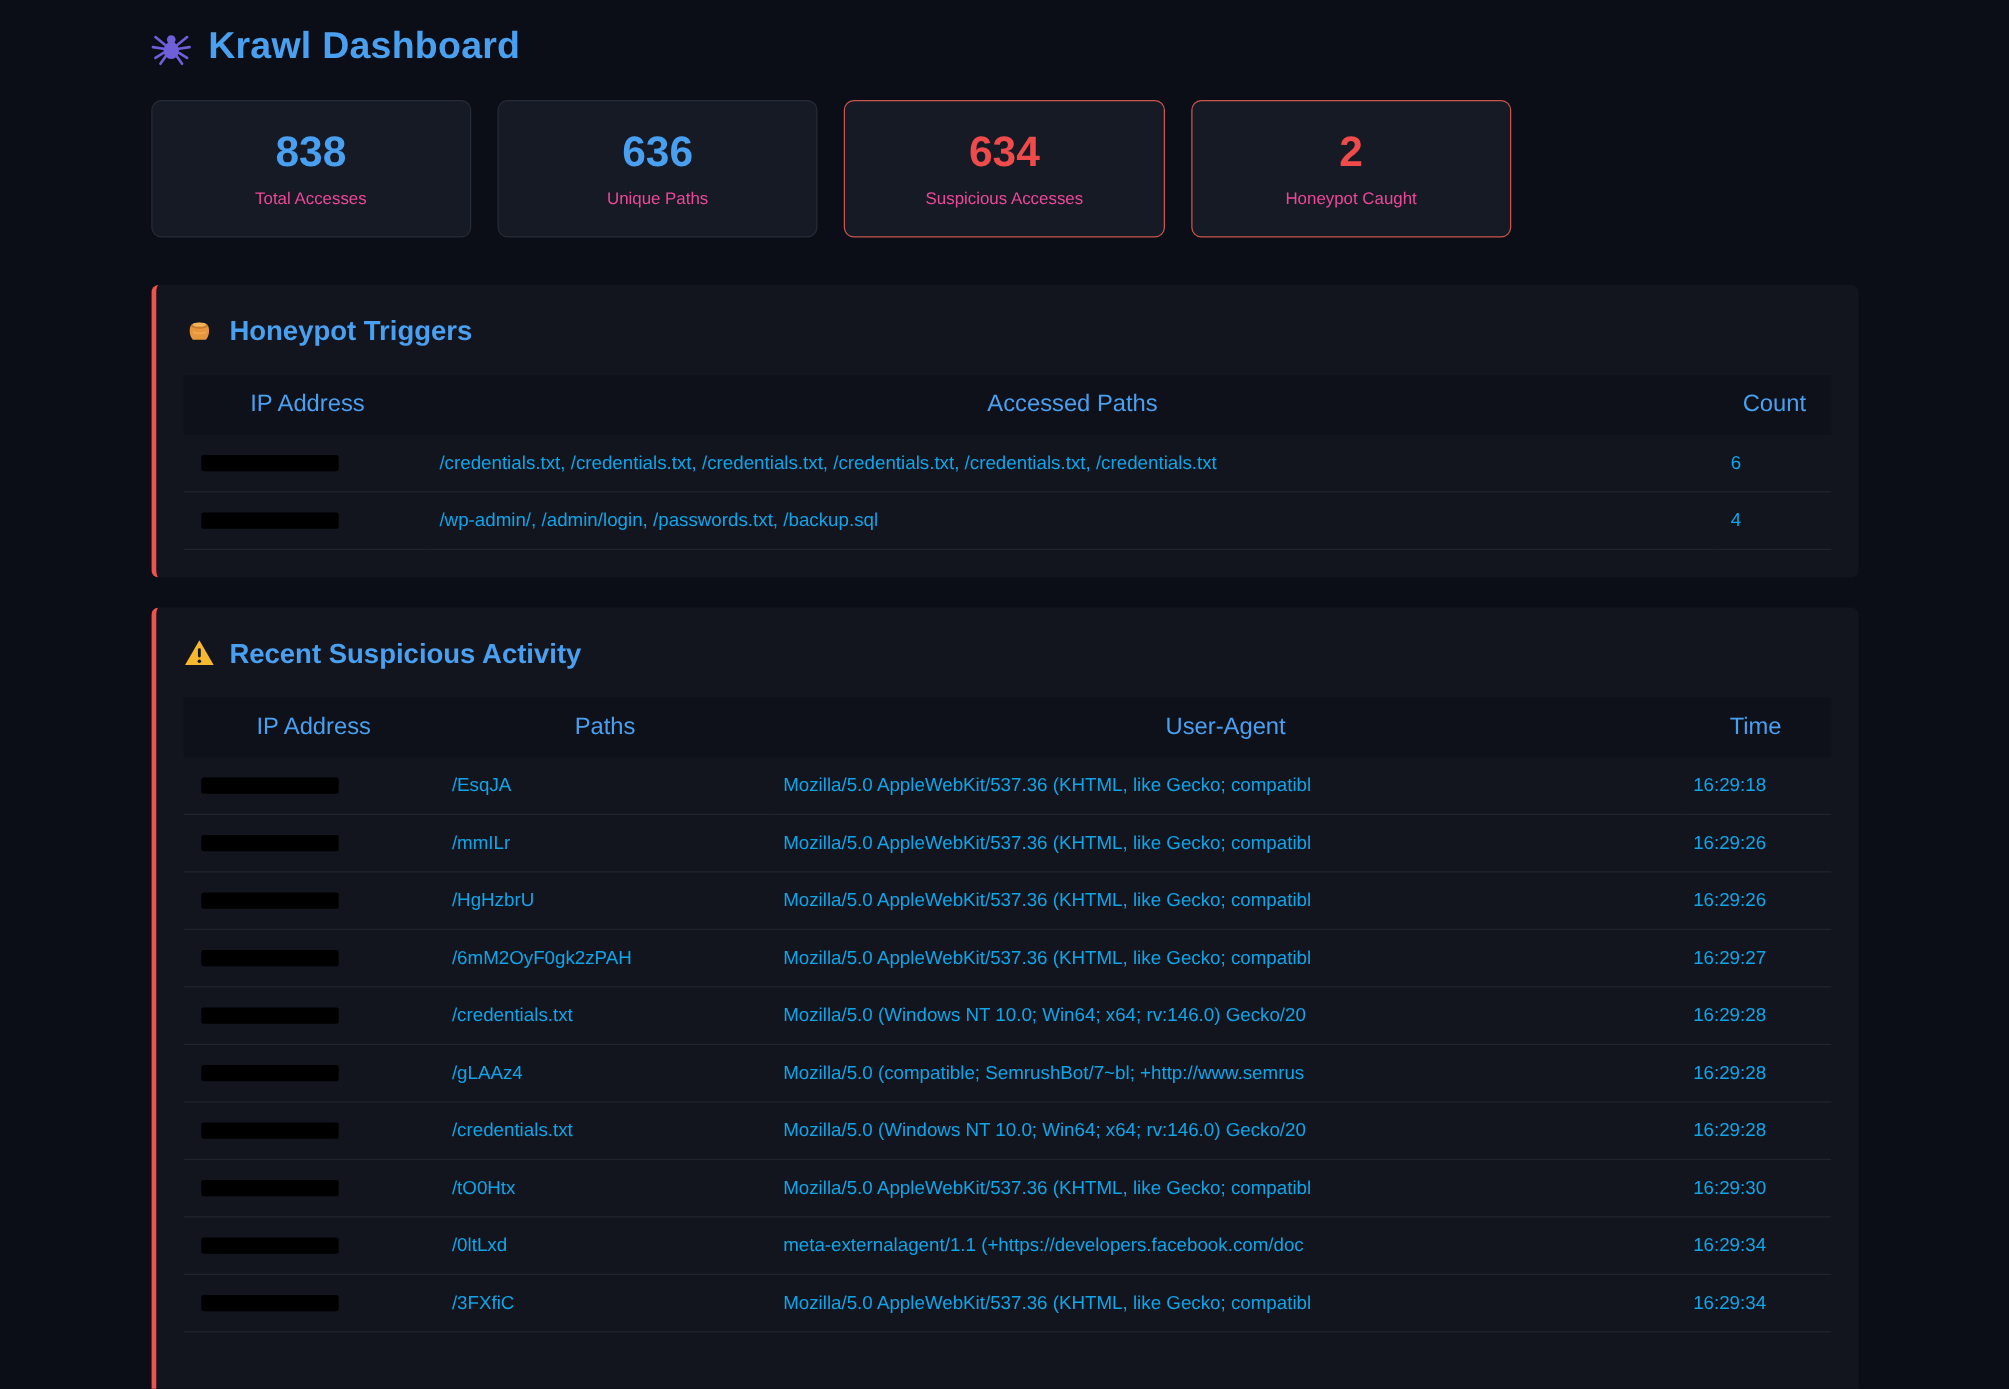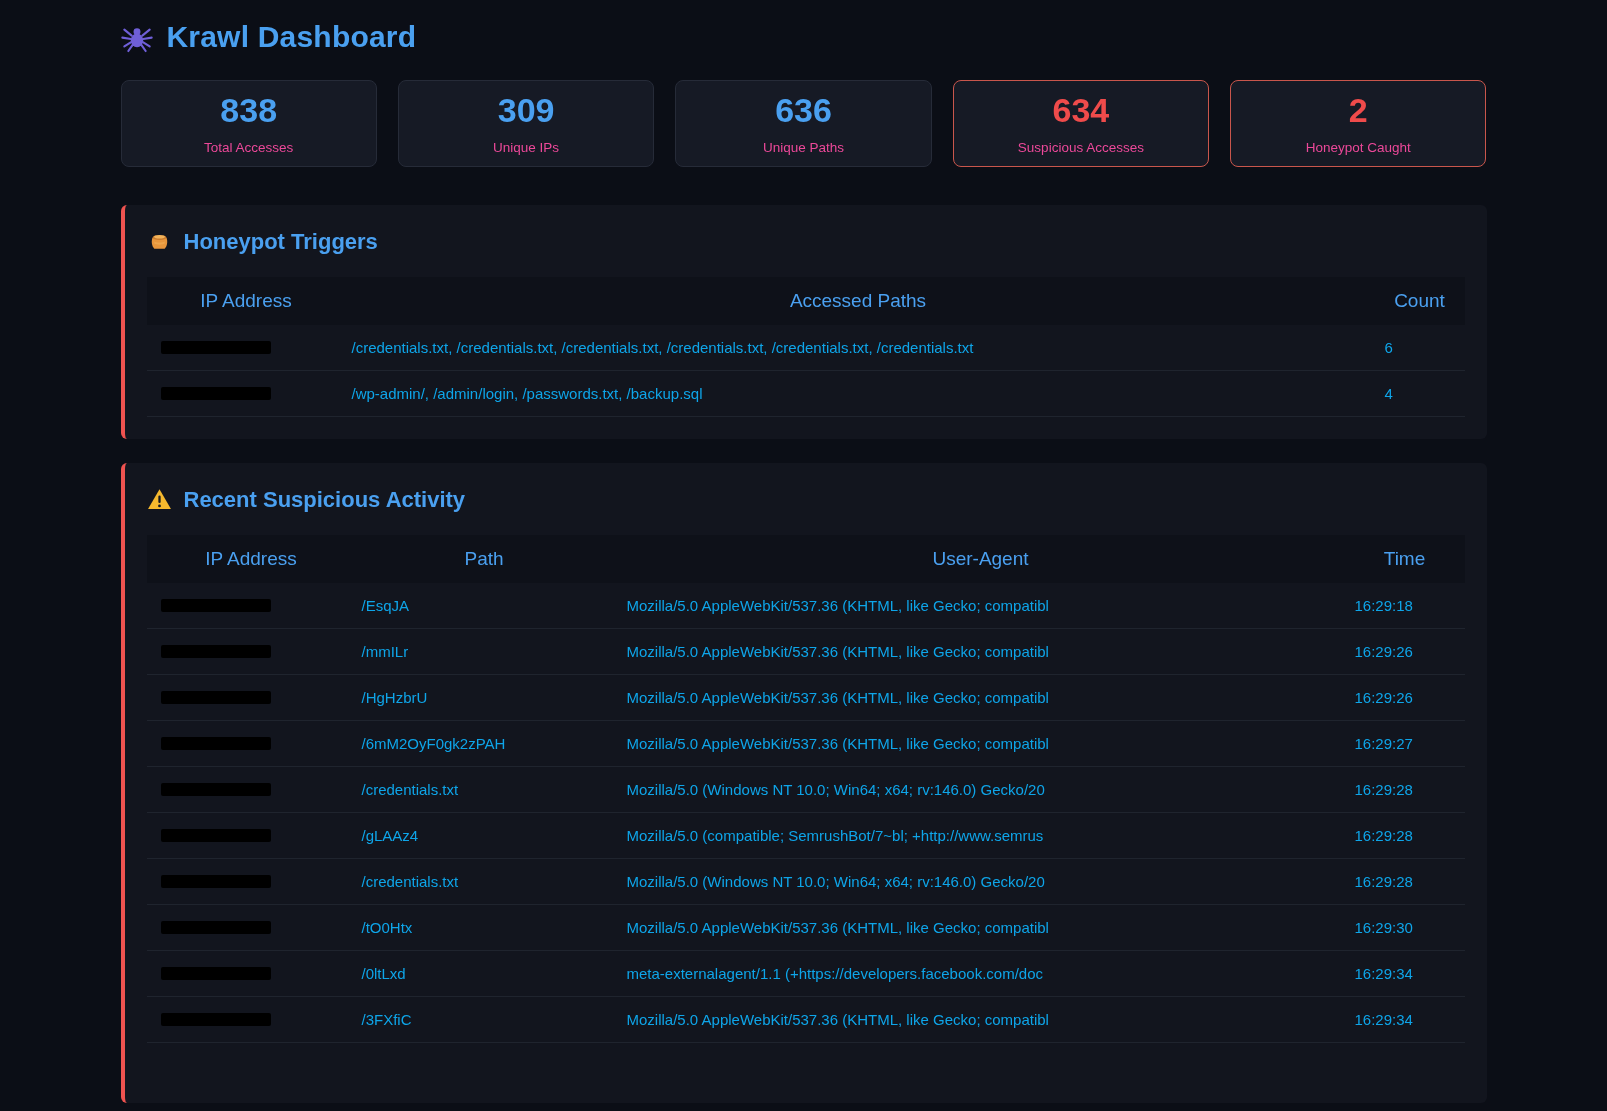--- a/index.html
+++ b/index.html
@@ -23,21 +23,21 @@
   .hdr-icon { width: 32px; height: 32px; display: inline-block; }
 
   
   .stats-row {
     display: grid; grid-template-columns: repeat(5, 1fr); gap: 21px;
   }
   .stat-card {
     background: #161a25;
     border: 1px solid #262b38;
     border-radius: 8px;
-    height: 87px;
+    height: 110px;
     display: flex; flex-direction: column; align-items: center; justify-content: center;
   }
   .stat-card.alert { border-color: #c9564c; justify-content: center; }
   .stat-value { font-size: 34px; font-weight: bold; color: #4aa0f0; line-height: 1.1; }
   .stat-card.alert .stat-value { color: #ef4b4b; }
   .stat-label { font-size: 13.5px; color: #ec4899; margin-top: 10px; }
 
   
   .panel {
     background: #12151e;
@@ -101,24 +101,20 @@
     </span>
     <h1>Krawl Dashboard</h1>
   </div>
 
   <div class="stats-row">
   <div class="stat-card">
     <div class="stat-value">838</div>
     <div class="stat-label">Total Accesses</div>
   </div>
 
-  <div class="stat-card">
-    <div class="stat-value">309</div>
-    <div class="stat-label">Unique IPs</div>
-  </div>
 
   <div class="stat-card">
     <div class="stat-value">636</div>
     <div class="stat-label">Unique Paths</div>
   </div>
 
   <div class="stat-card alert">
     <div class="stat-value">634</div>
     <div class="stat-label">Suspicious Accesses</div>
   </div>
@@ -177,21 +173,21 @@
           <rect x="10.9" y="8.2" width="2.2" height="7.2" rx="1.1" fill="#15181f"></rect>
           <circle cx="12" cy="18.2" r="1.35" fill="#15181f"></circle>
         </svg>
       </span>
       <span>Recent Suspicious Activity</span>
     </div>
     <table>
       <thead>
         <tr>
           <th class="sa-col-ip">IP Address</th>
-          <th class="sa-col-path">Path</th>
+          <th class="sa-col-path">Paths</th>
           <th>User-Agent</th>
           <th class="sa-col-time">Time</th>
         </tr>
       </thead>
       <tbody>
   <tr>
     <td>
               <div class="redacted-bar"></div>
             </td>
     <td>/EsqJA</td>

